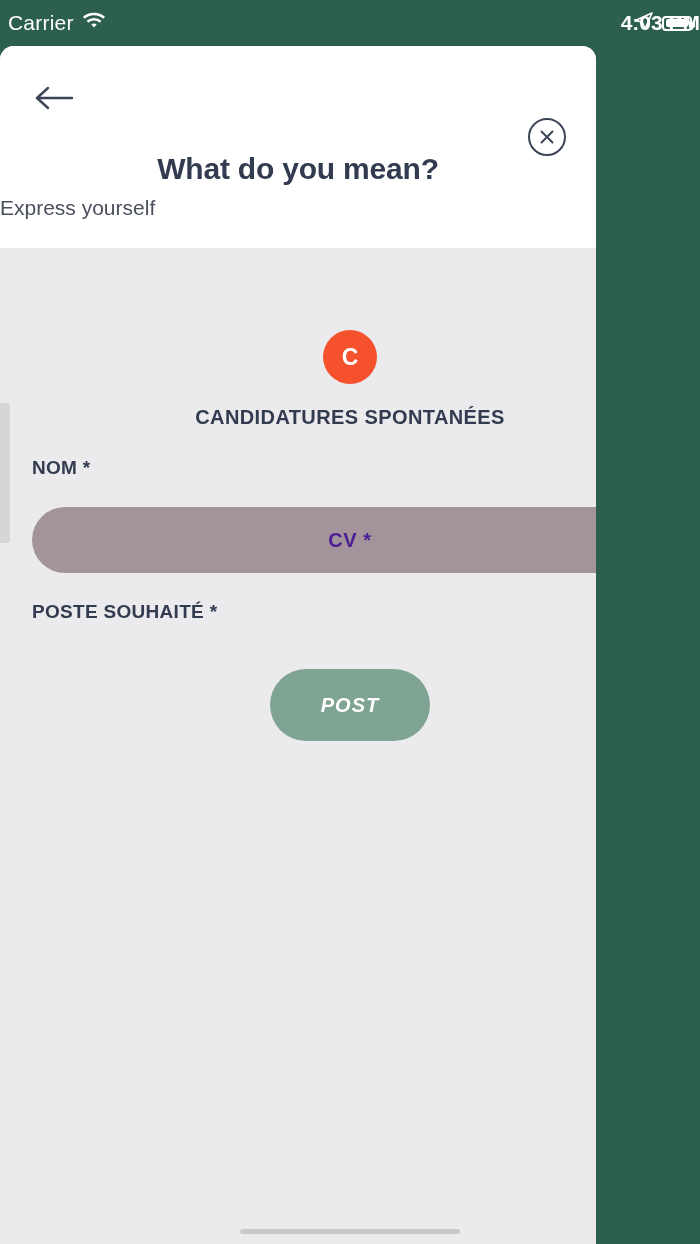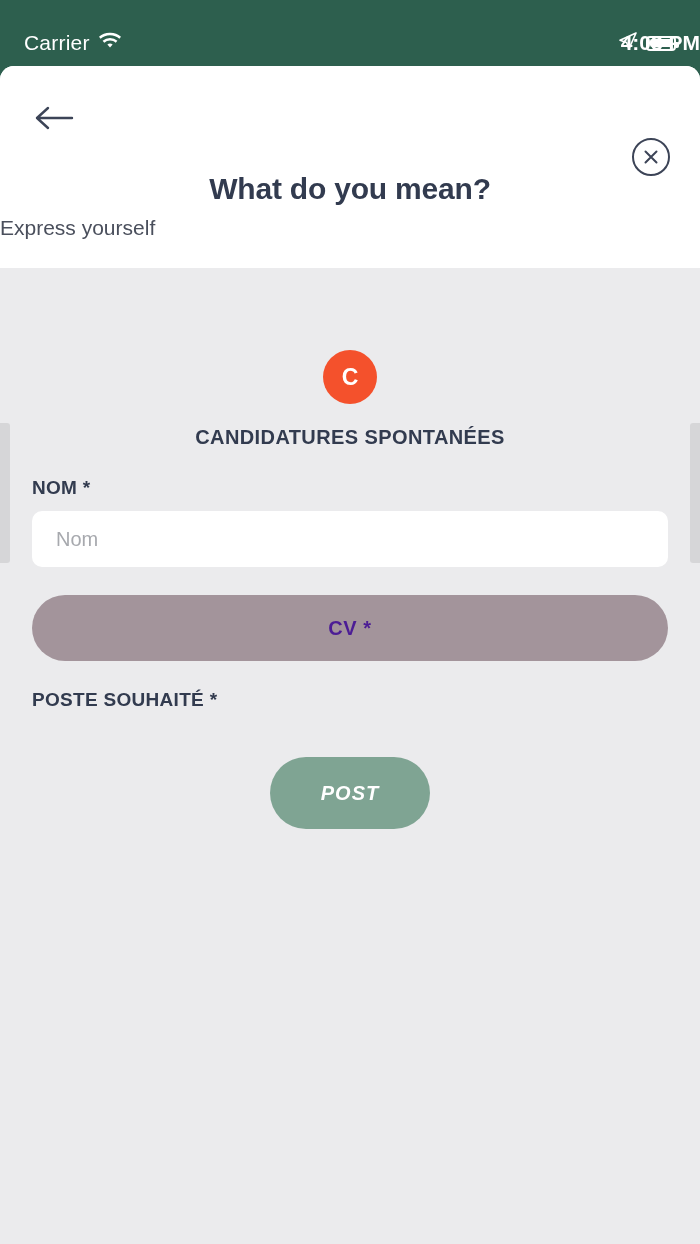--- a/index.html
+++ b/index.html
@@ -16,22 +16,21 @@
   }
 
   
   .status-bar {
     position: relative;
     height: 46px;
     background: #2d5f4e;
     color: #ffffff;
     display: flex;
     align-items: center;
-    padding: 0 24px;
-    margin-top: 20px;
+    padding: 0 8px;
   }
   .status-left {
     display: flex;
     align-items: center;
     gap: 8px;
     font-size: 21px;
     letter-spacing: 0.2px;
   }
   .status-center {
     position: absolute;
@@ -68,21 +67,21 @@
     background: #ffffff;
     border-radius: 2px;
     display: block;
   }
 
   
   .sheet {
     position: absolute;
     top: 46px;
     left: 0;
-    width: 700px;
+    width: 596px;
     height: 1198px;
     background: #ffffff;
     border-radius: 14px 14px 0 0;
     overflow: hidden;
   }
   .sheet-header {
     height: 202px;
     background: #ffffff;
     position: relative;
   }
@@ -268,21 +267,20 @@
 
     <div class="sheet-body">
       <div class="side-strip-left"></div>
       <div class="side-strip-right"></div>
 
       <div class="avatar">C</div>
       <div class="form-title">CANDIDATURES SPONTANÉES</div>
 
       <div class="field">
         <div class="field-label">NOM *</div>
-        <input class="text-input" type="text" placeholder="Nom" style="">
       </div>
 
 
       <div class="field">
         <button class="attach-btn">CV *</button>
       </div>
 
       <div class="field">
         <div class="field-label">POSTE SOUHAITÉ *</div>
       </div>

